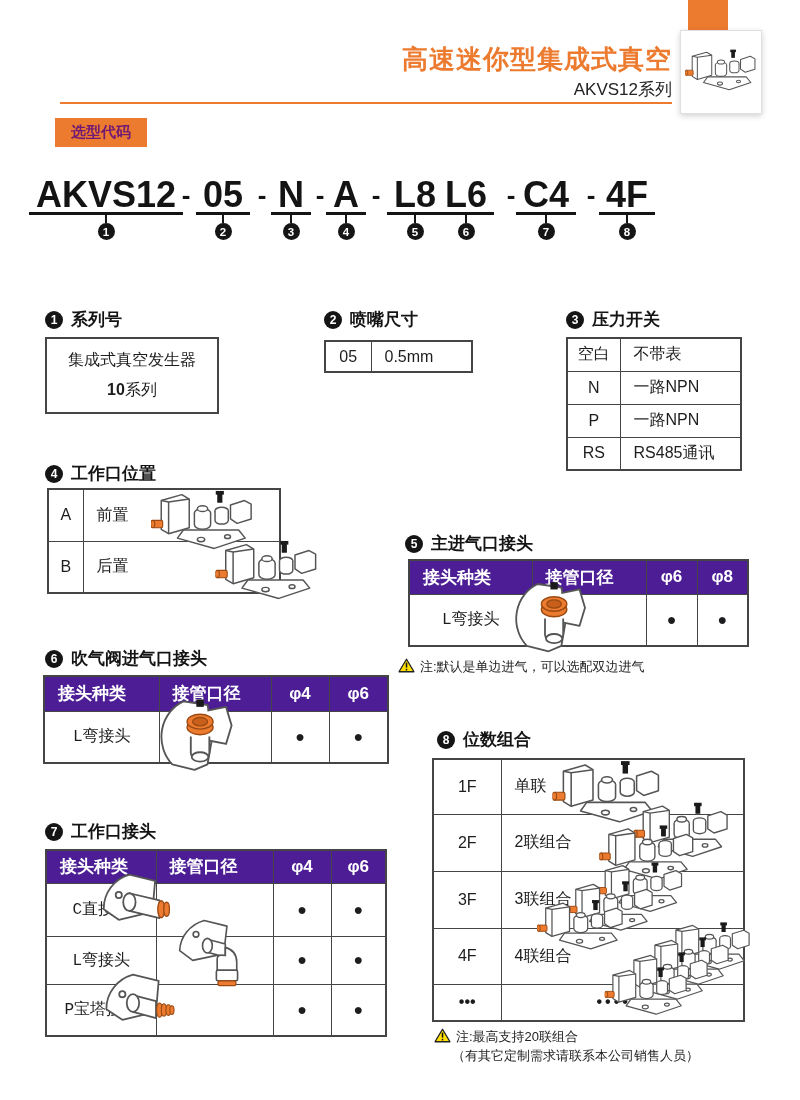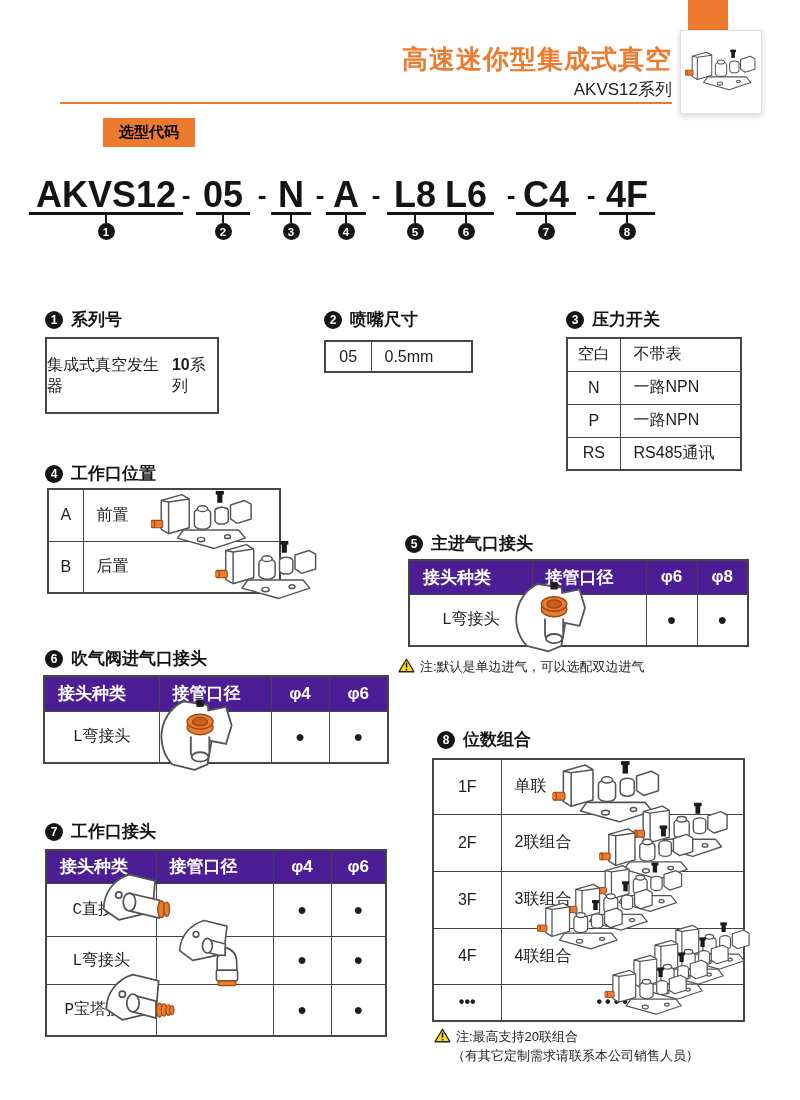--- a/index.html
+++ b/index.html
@@ -8,22 +8,22 @@
 
   
   .htab{position:absolute;left:688px;top:0;width:40px;height:30px;background:#ED7B2F;}
   .pcard{position:absolute;left:680px;top:30px;width:80px;height:82px;background:#fff;
          border:1px solid #e0e0e0;box-shadow:0 2px 6px rgba(0,0,0,.18);
          display:flex;align-items:center;justify-content:center;}
   .ptitle{position:absolute;left:260px;top:42px;width:412px;text-align:right;
           font-size:26px;font-weight:700;color:#ED7B2F;letter-spacing:1px;white-space:nowrap;}
   .pseries{position:absolute;left:400px;top:78px;width:272px;text-align:right;font-size:17px;color:#222;}
   .hrule{position:absolute;left:60px;top:102px;width:612px;height:2px;background:#ED7B2F;}
-  .badge{position:absolute;left:55px;top:118px;background:#ED7B2F;color:#000000;
-         font-size:15px;font-weight:700;padding:5px 16px;margin-left:48px;}
+  .badge{position:absolute;left:55px;top:118px;background:#ED7B2F;color:#701a75;
+         font-size:15px;font-weight:700;padding:5px 16px;}
 
   
   .seg{position:absolute;top:180px;display:flex;flex-direction:column;align-items:center;transform:translateX(-50%);}
   .seg .code{font-size:36px;font-weight:700;line-height:30px;color:#141414;
              border-bottom:3px solid #141414;padding:0 7px 2px 7px;letter-spacing:0;}
   .seg .tick{width:2px;height:8px;background:#141414;}
   .dash{position:absolute;top:180px;transform:translateX(-50%);font-size:26px;font-weight:700;line-height:30px;color:#141414;}
   .ncirc{width:18px;height:18px;border-radius:50%;background:#151515;color:#fff;
          display:inline-flex;align-items:center;justify-content:center;
          font-size:12px;font-weight:700;flex:none;}
@@ -38,21 +38,21 @@
   table.tbl{border-collapse:collapse;table-layout:fixed;border:2px solid #454545;background:#fff;}
   .tbl th,.tbl td{border:1.5px solid #454545;font-size:16px;color:#1d1d1f;padding:0;overflow:visible;}
   .tbl th{background:#4c1d95;color:#fff;font-weight:700;font-size:17px;}
   .lft{text-align:left;padding-left:13px !important;}
   .ctr{text-align:center;}
   .dot{text-align:center;font-size:20px;line-height:1;color:#141414;}
   .namecell{text-align:center;padding-left:13px;font-family:Liberation Mono, monospace;}
 
   
   .sbox{position:absolute;left:45px;top:337px;width:170px;height:73px;border:2px solid #454545;
-        display:flex;align-items:center;justify-content:center;gap:9px;font-size:16px;}
+        display:flex;flex-direction:column;align-items:center;justify-content:center;gap:9px;font-size:16px;}
   .sbox .l2 b{font-weight:700;}
 
   
   .note{position:absolute;display:flex;align-items:flex-start;gap:5px;font-size:13px;color:#222;white-space:nowrap;}
   .note .warn{flex:none;margin-top:0;}
 
   
   .draw{position:absolute;z-index:6;pointer-events:none;}
 </style>
 </head>

